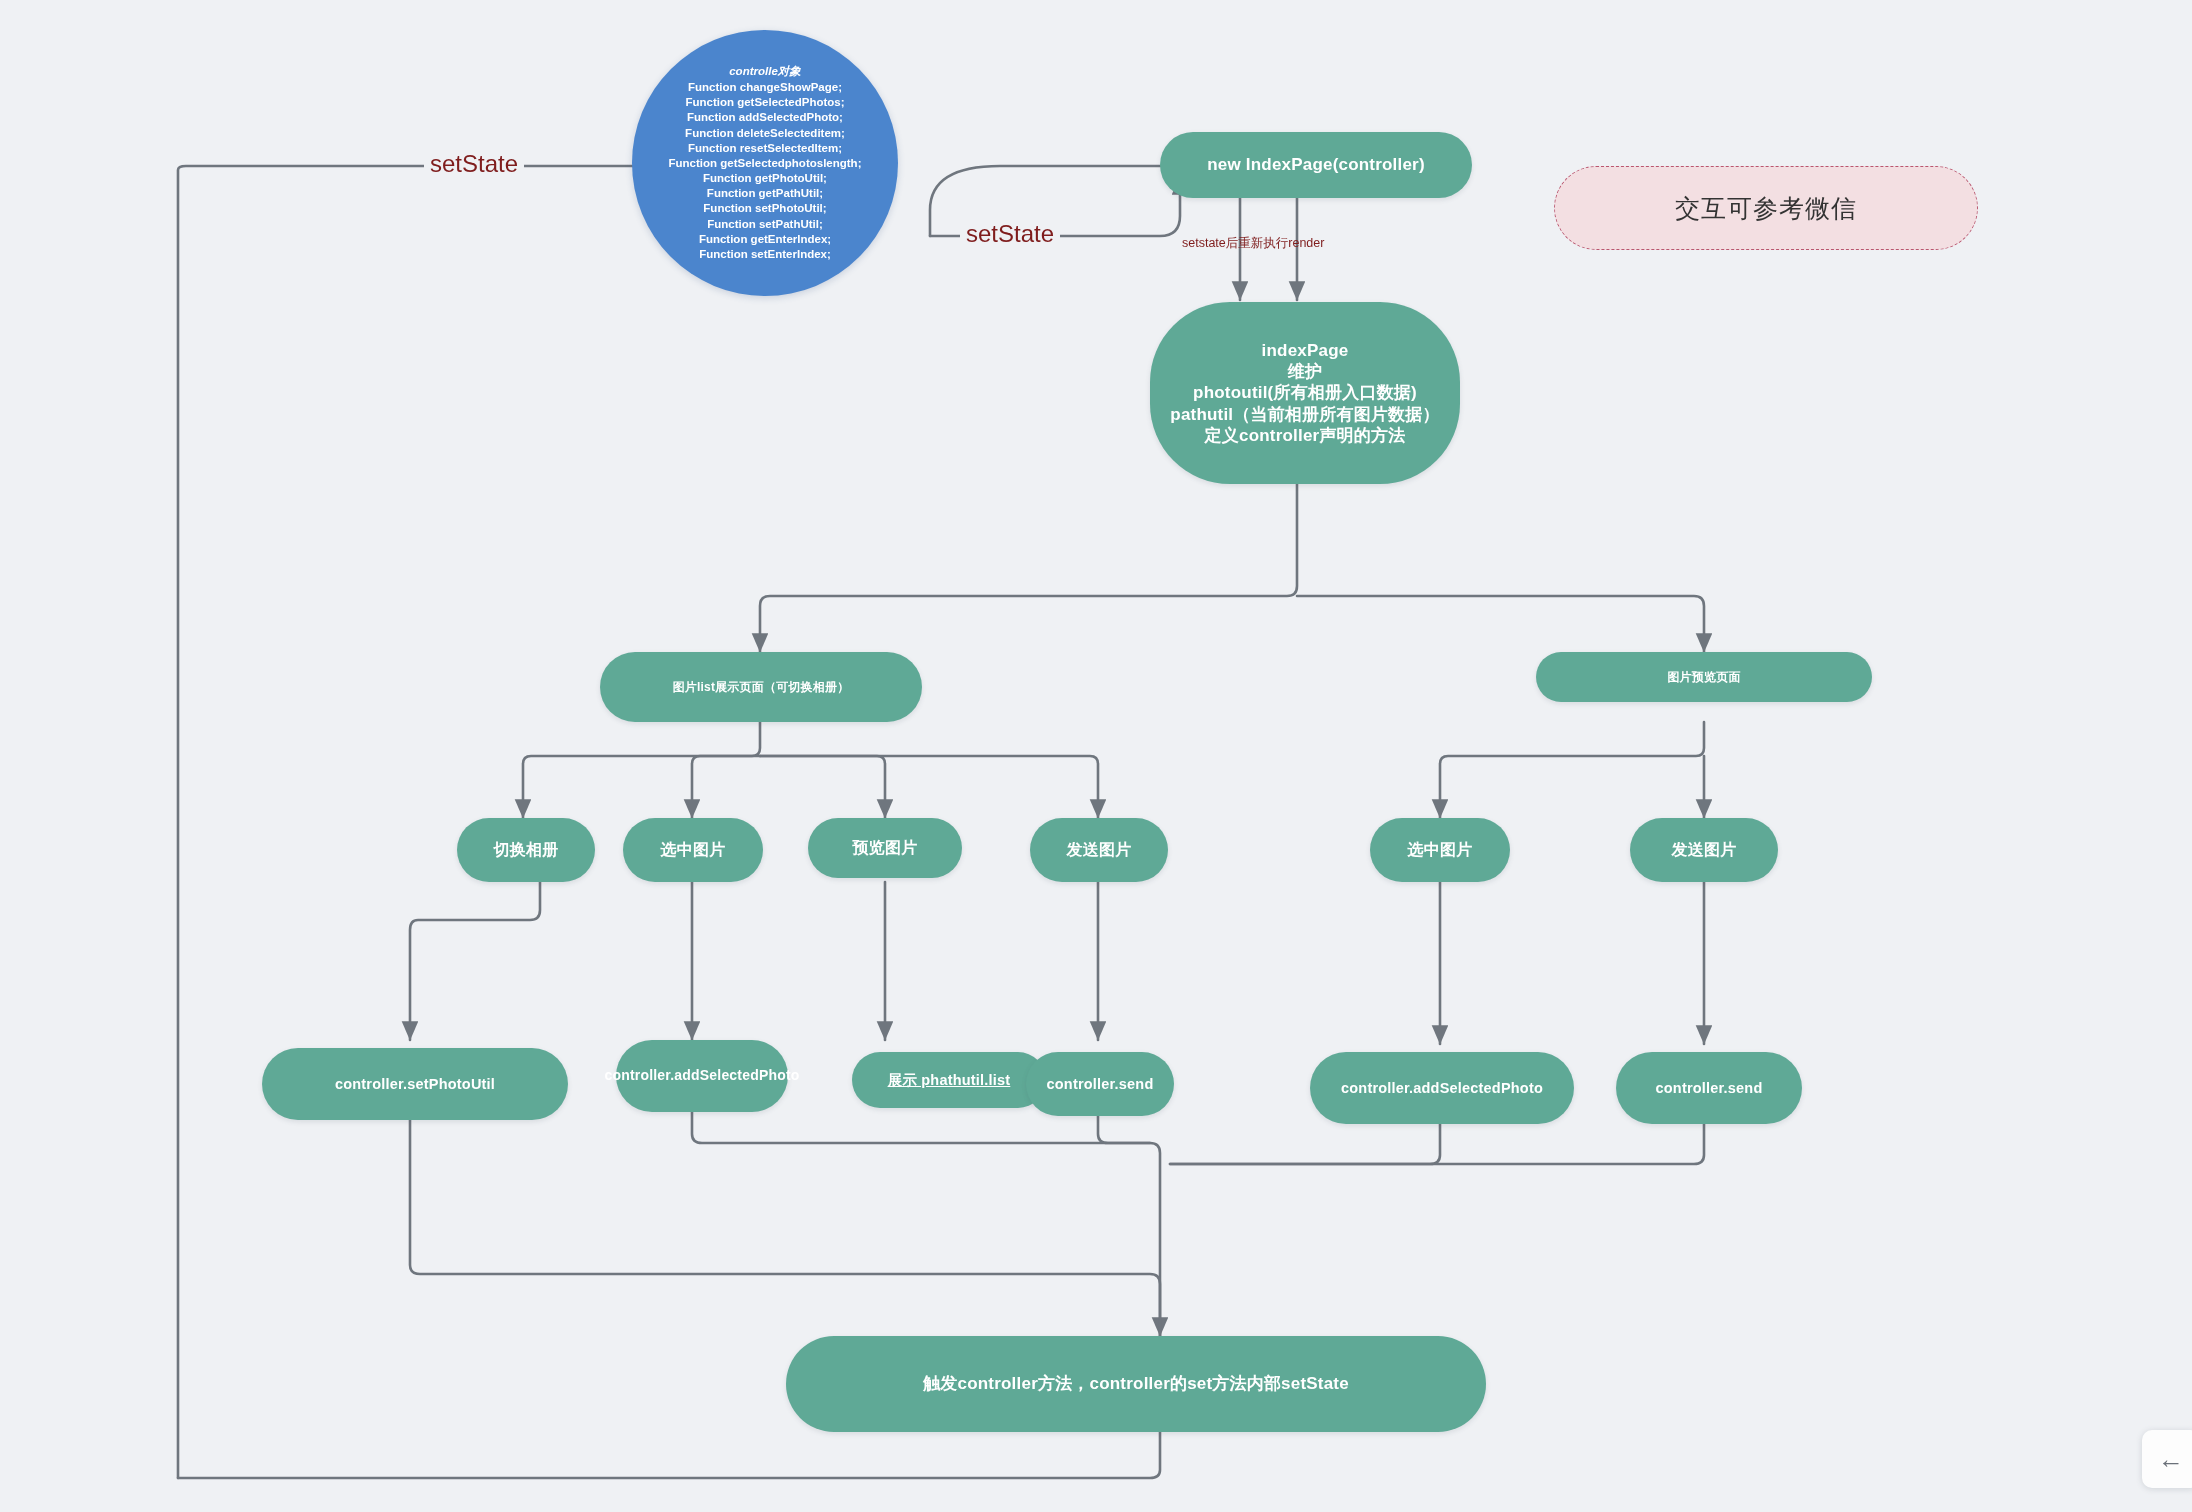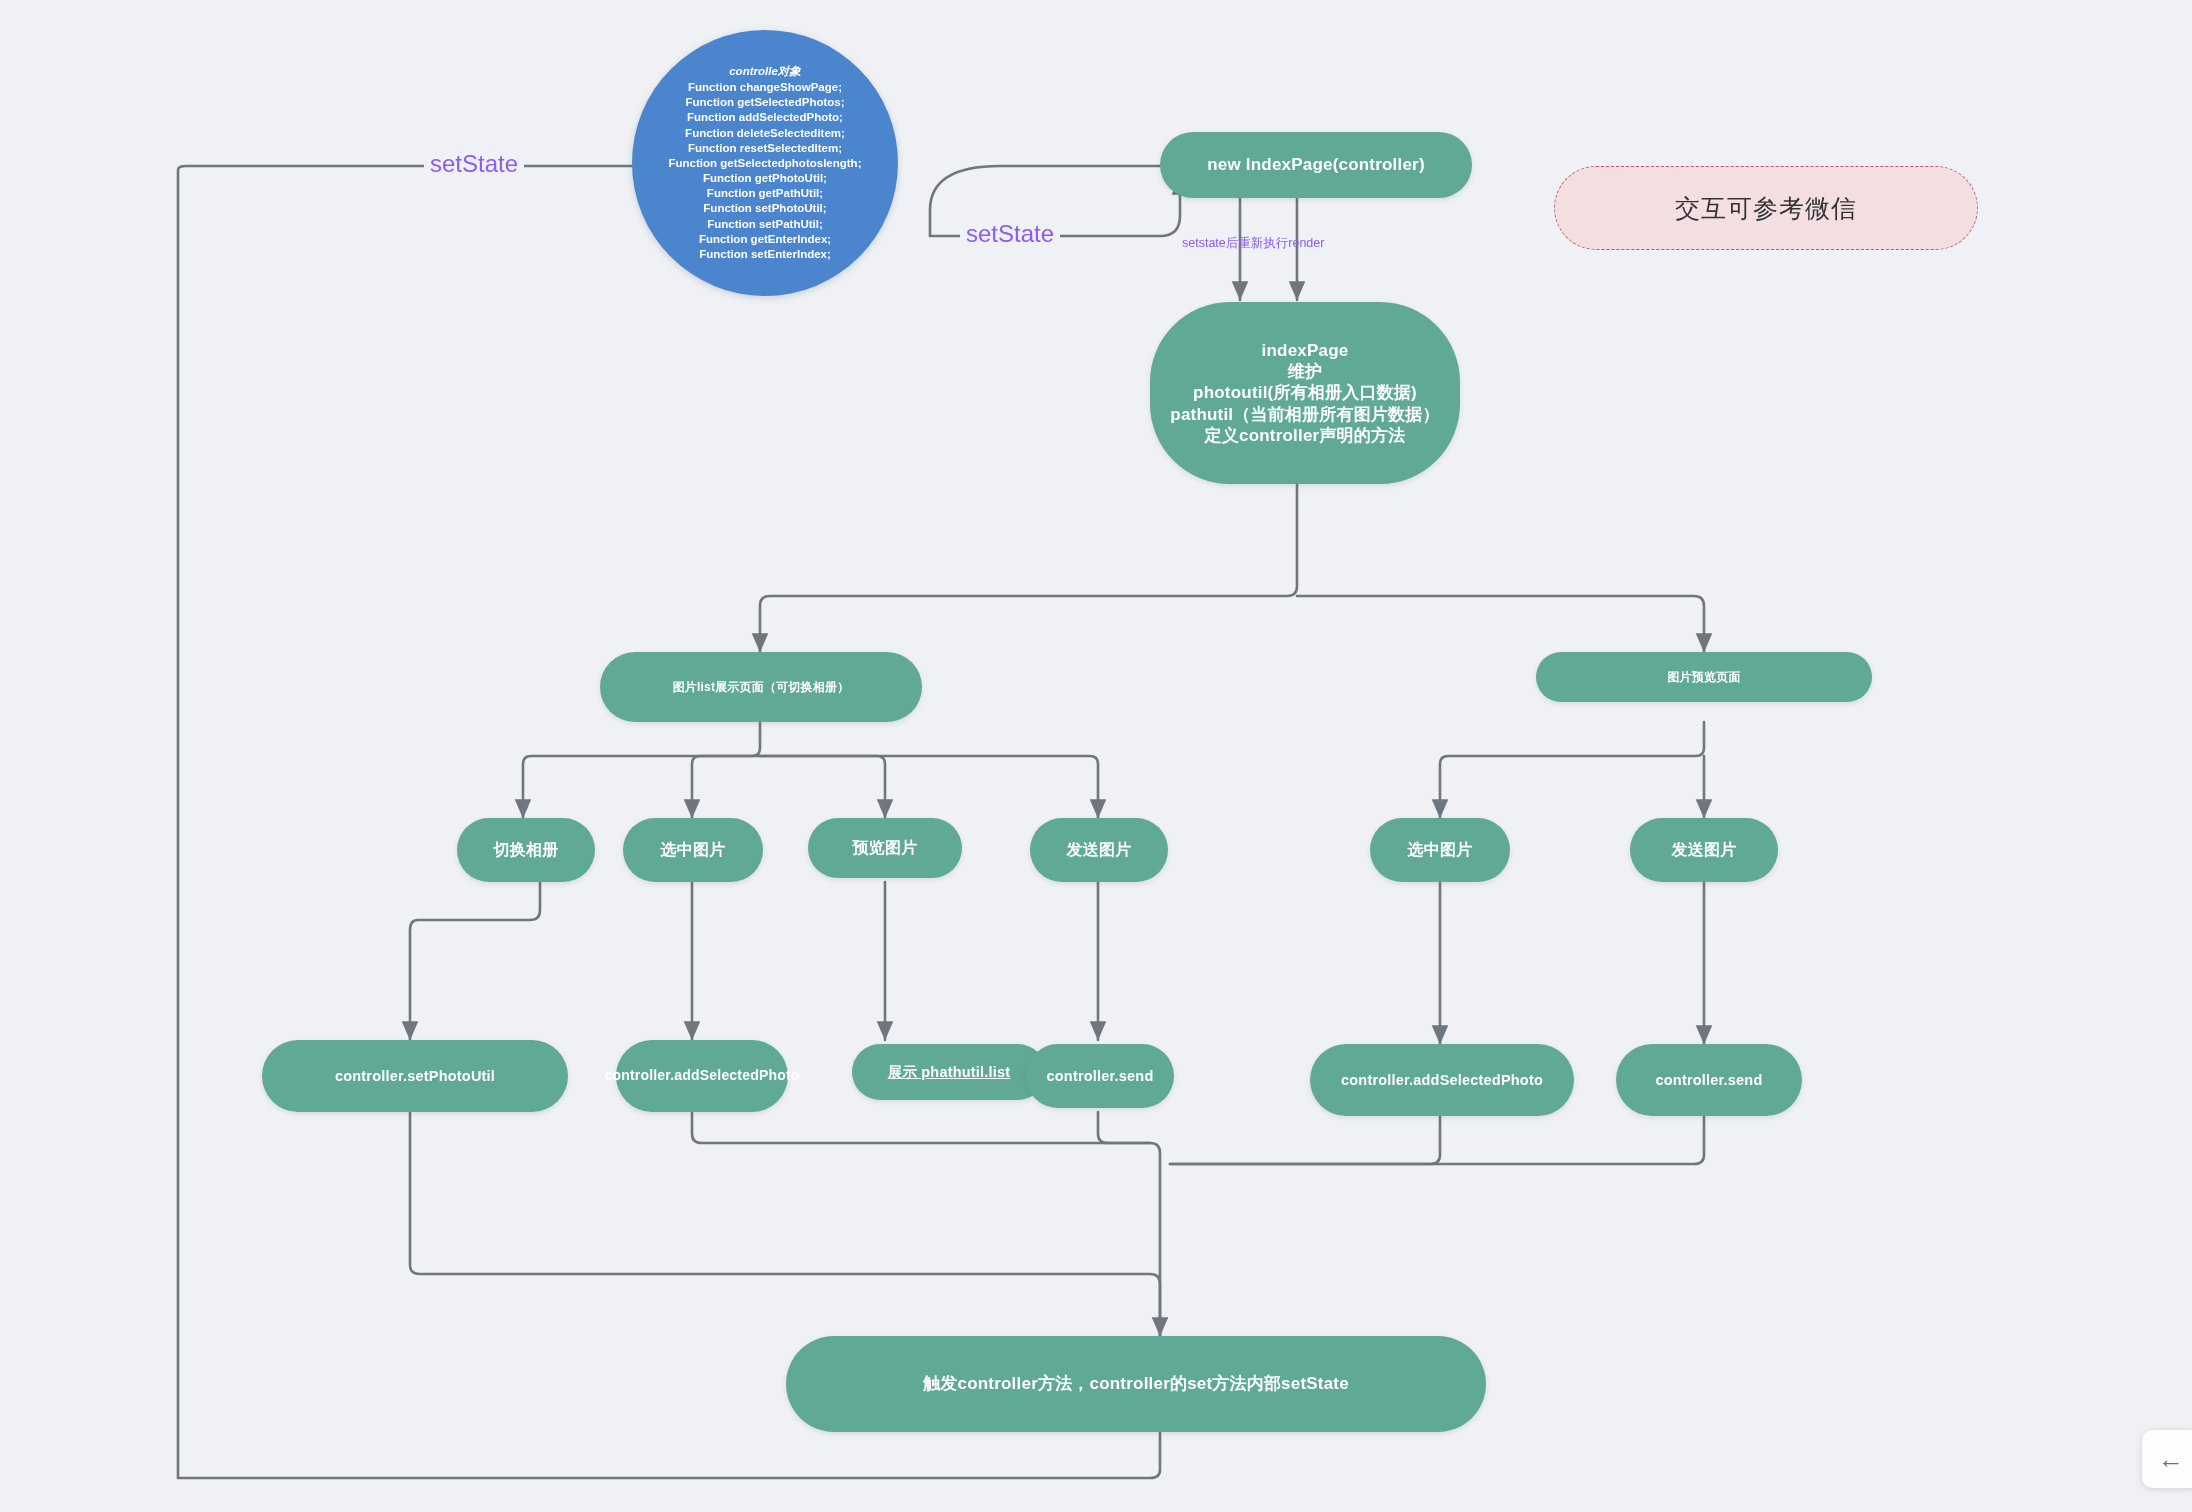--- a/index.html
+++ b/index.html
@@ -72,21 +72,21 @@
     justify-content: center;
     background: #f3dfe2;
     border: 1.6px dashed #b9566f;
     border-radius: 999px;
     color: #333333;
     font-size: 25px;
     letter-spacing: 1px;
   }
   .edge-label {
     position: absolute;
-    color: #8b5cf6;
+    color: #7f1d1d;
     white-space: nowrap;
     background: #eff1f4;
     padding: 0 6px;
   }
   .edge-label.big { font-size: 24px; }
   .edge-label.small { font-size: 12.5px; font-weight: 500; }
   .corner-btn {
     position: absolute;
     right: -8px;
     bottom: 24px;
@@ -97,21 +97,21 @@
     box-shadow: 0 1px 6px rgba(60,70,90,0.18);
     display: flex;
     align-items: center;
     justify-content: center;
     color: #6b7179;
     font-size: 26px;
   }
   .n-main { font-size: 17px; }
   .n-mid  { font-size: 12px; }
   .n-small{ font-size: 16px; }
-  .n-code { font-size: 14.5px; }
+  .n-code { font-size: 14.5px; margin-top: 8px; }
   .n-code-sm { font-size: 14px; }
   .n-wide { font-size: 17px; }
   .n-index { font-size: 17px; }
 </style>
 </head>
 <body>
 
 <div id="canvas">
 
   <svg id="edges" viewBox="0 0 2192 1512">

